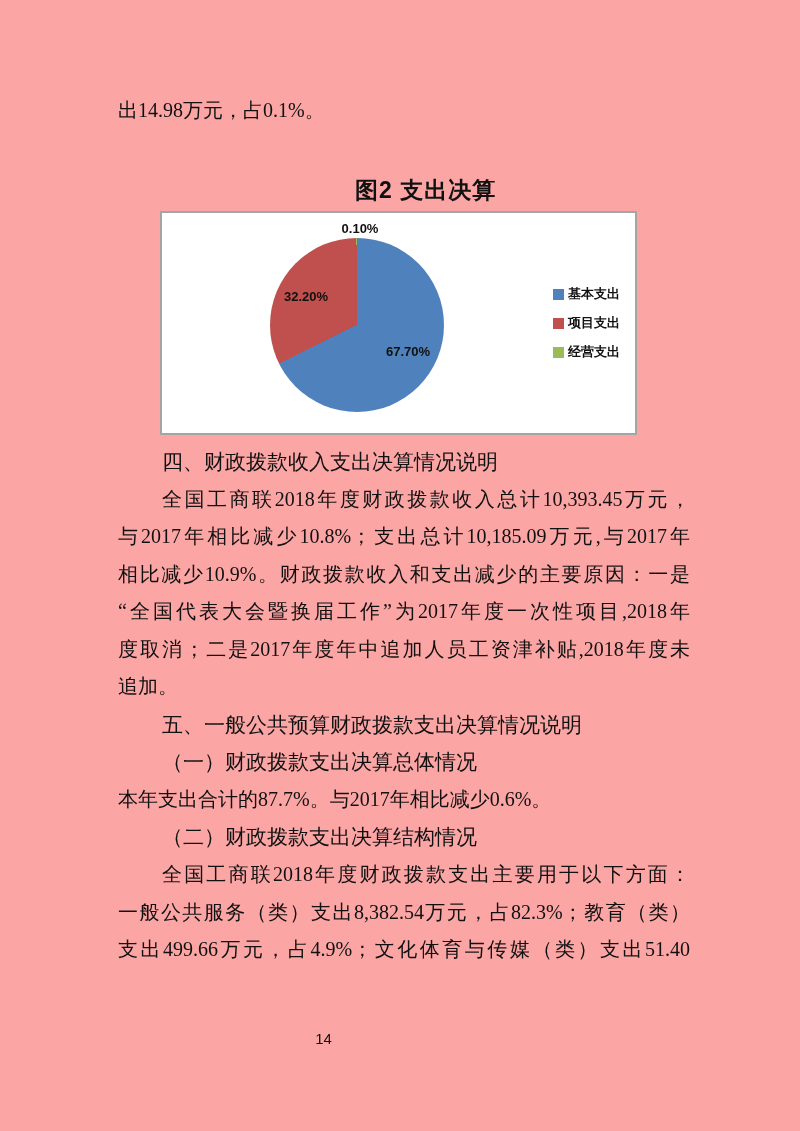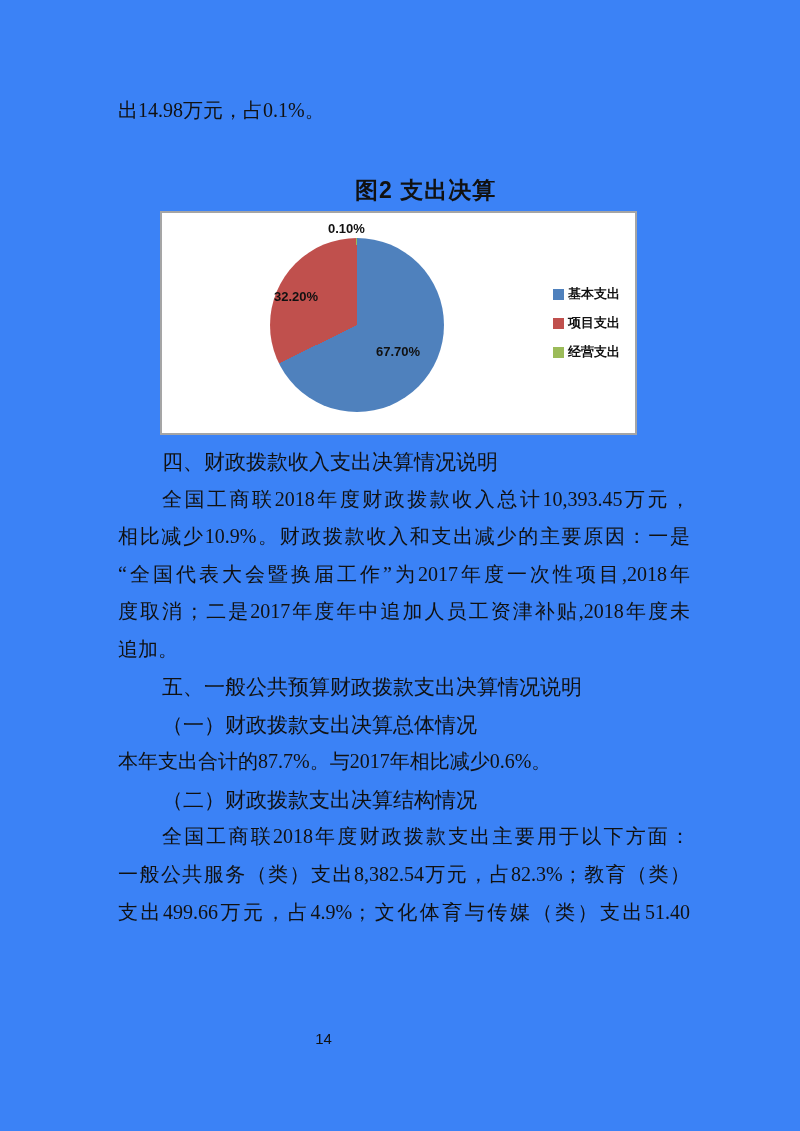--- a/index.html
+++ b/index.html
@@ -1,19 +1,19 @@
 <!DOCTYPE html>
 <html><head>
 <meta charset="utf-8">
 <style>
   * { margin:0; padding:0; box-sizing:border-box; }
   html,body { background:#ffffff; }
   .page {
     position:relative; width:800px; height:1131px; margin:0 auto;
-    background:#3b82f6; overflow:hidden;
+    background:#fca5a5; overflow:hidden;
     font-family:"Liberation Serif","DejaVu Serif",serif;
     color:#111111;
   }
   
   .intro-line {
     position:absolute; left:118px; top:95px; width:572px;
     font-size:20px; line-height:30px;
   }
   
   .fig-title {
@@ -24,21 +24,21 @@
   
   .chart-box {
     position:absolute; left:160px; top:211px; width:477px; height:224px;
     border:2px solid #a5a5a5; background:#ffffff;
   }
   .pie {
     position:absolute; left:108px; top:25px; width:174px; height:174px;
     border-radius:50%;
   }
   .pie-label {
-    position:absolute; width:64px; 
+    position:absolute; width:64px; text-align:center;
     font-family:"Liberation Sans","DejaVu Sans",sans-serif;
     font-size:13px; font-weight:600; color:#111;
   }
   .lbl-top   { left:166px; top:8px; }
   .lbl-red   { left:112px; top:76px; }
   .lbl-blue  { left:214px; top:131px; }
   .legend {
     position:absolute; left:391px; top:72px; width:84px;
   }
   .legend-item { display:flex; align-items:center; margin-bottom:11px; }
@@ -94,20 +94,21 @@
       <div class="legend-item">
         <span class="legend-swatch" style="background: rgb(155, 187, 89);"></span>
         <span class="legend-label">经营支出</span>
       </div>
     </div>
   </div>
 
   <div class="text-col">
     <div class="line h">四、财政拨款收入支出决算情况说明</div>
     <div class="line ind j">全国工商联2018年度财政拨款收入总计10,393.45万元，</div>
+    <div class="line j">与2017年相比减少10.8%；支出总计10,185.09万元,与2017年</div>
     <div class="line j">相比减少10.9%。财政拨款收入和支出减少的主要原因：一是</div>
     <div class="line j">“全国代表大会暨换届工作”为2017年度一次性项目,2018年</div>
     <div class="line j">度取消；二是2017年度年中追加人员工资津补贴,2018年度未</div>
     <div class="line">追加。</div>
     <div class="line h">五、一般公共预算财政拨款支出决算情况说明</div>
     <div class="line h">（一）财政拨款支出决算总体情况</div>
     <div class="line">本年支出合计的87.7%。与2017年相比减少0.6%。</div>
     <div class="line h">（二）财政拨款支出决算结构情况</div>
     <div class="line ind j">全国工商联2018年度财政拨款支出主要用于以下方面：</div>
     <div class="line j">一般公共服务（类）支出8,382.54万元，占82.3%；教育（类）</div>

